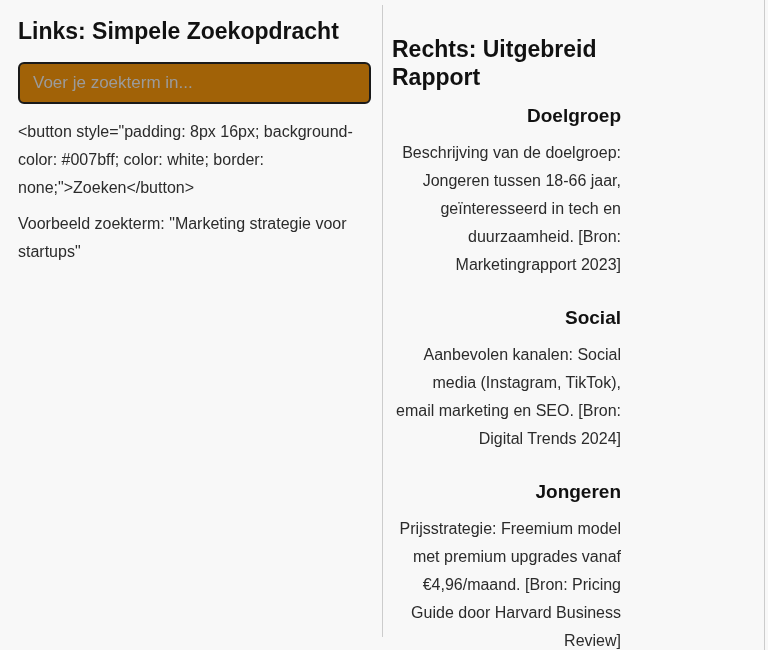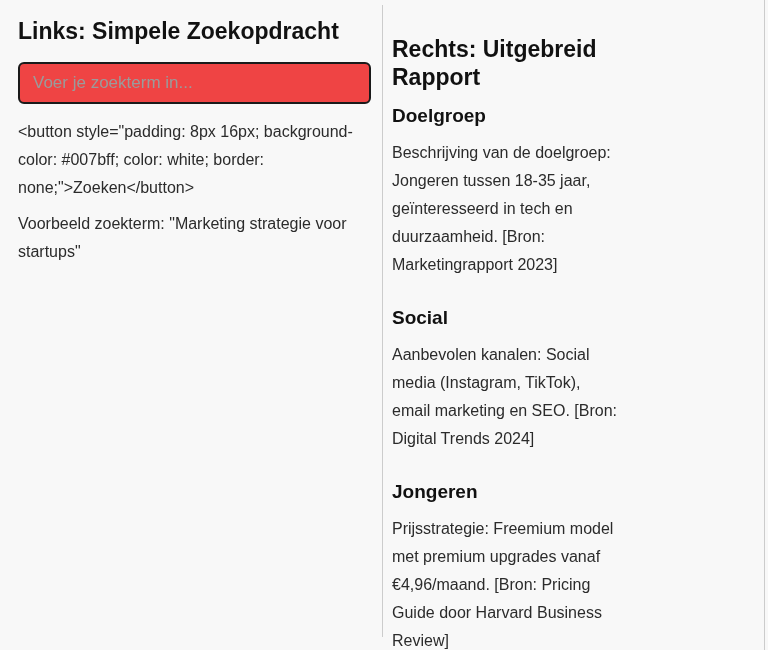--- a/index.html
+++ b/index.html
@@ -41,21 +41,21 @@
   .left-col h2.col-title {
     margin-bottom: 16px;
   }
   .search-input {
     display: block;
     box-sizing: border-box;
     width: 100%;
     height: 42px;
     border: 2px solid #1a1a1a;
     border-radius: 6px;
-    background: #ef4444;
+    background: #a16207;
     padding: 0 13px;
     font-family: "Liberation Sans", sans-serif;
     font-size: 17px;
     color: #222;
     outline: none;
   }
   .search-input::placeholder {
     color: #9b9b9b;
     opacity: 1;
   }
@@ -66,20 +66,21 @@
     margin: 0;
   }
   .left-col .code-text {
     margin-top: 14px;
   }
   .left-col .example-text {
     margin-top: 8px;
   }
   .section {
     margin-top: 28px;
+    text-align: right;
   }
   .section:first-of-type {
     margin-top: 6px;
   }
   h3.section-title {
     font-size: 19px;
     font-weight: bold;
     color: #111;
     margin: 0 0 11px 0;
     line-height: 1.2;
@@ -114,21 +115,21 @@
     <p class="body-text code-text">&lt;button style="padding: 8px 16px; background-color: #007bff; color: white; border: none;"&gt;Zoeken&lt;/button&gt;</p>
 
     <p class="body-text example-text">Voorbeeld zoekterm: "Marketing strategie voor startups"</p>
   </div>
 
   <div class="right-col">
     <h2 class="col-title">Rechts: Uitgebreid Rapport</h2>
 
     <div class="section">
       <h3 class="section-title">Doelgroep</h3>
-      <p class="body-text">Beschrijving van de doelgroep: Jongeren tussen 18-35 jaar, geïnteresseerd in tech en duurzaamheid. [Bron: Marketingrapport 2023]</p>
+      <p class="body-text">Beschrijving van de doelgroep: Jongeren tussen 18-66 jaar, geïnteresseerd in tech en duurzaamheid. [Bron: Marketingrapport 2023]</p>
     </div>
 
     <div class="section">
       <h3 class="section-title">Social</h3>
       <p class="body-text">Aanbevolen kanalen: Social media (Instagram, TikTok), email marketing en SEO. [Bron: Digital Trends 2024]</p>
     </div>
 
     <div class="section">
       <h3 class="section-title">Jongeren</h3>
       <p class="body-text">Prijsstrategie: Freemium model met premium upgrades vanaf €4,96/maand. [Bron: Pricing Guide door Harvard Business Review]</p>

